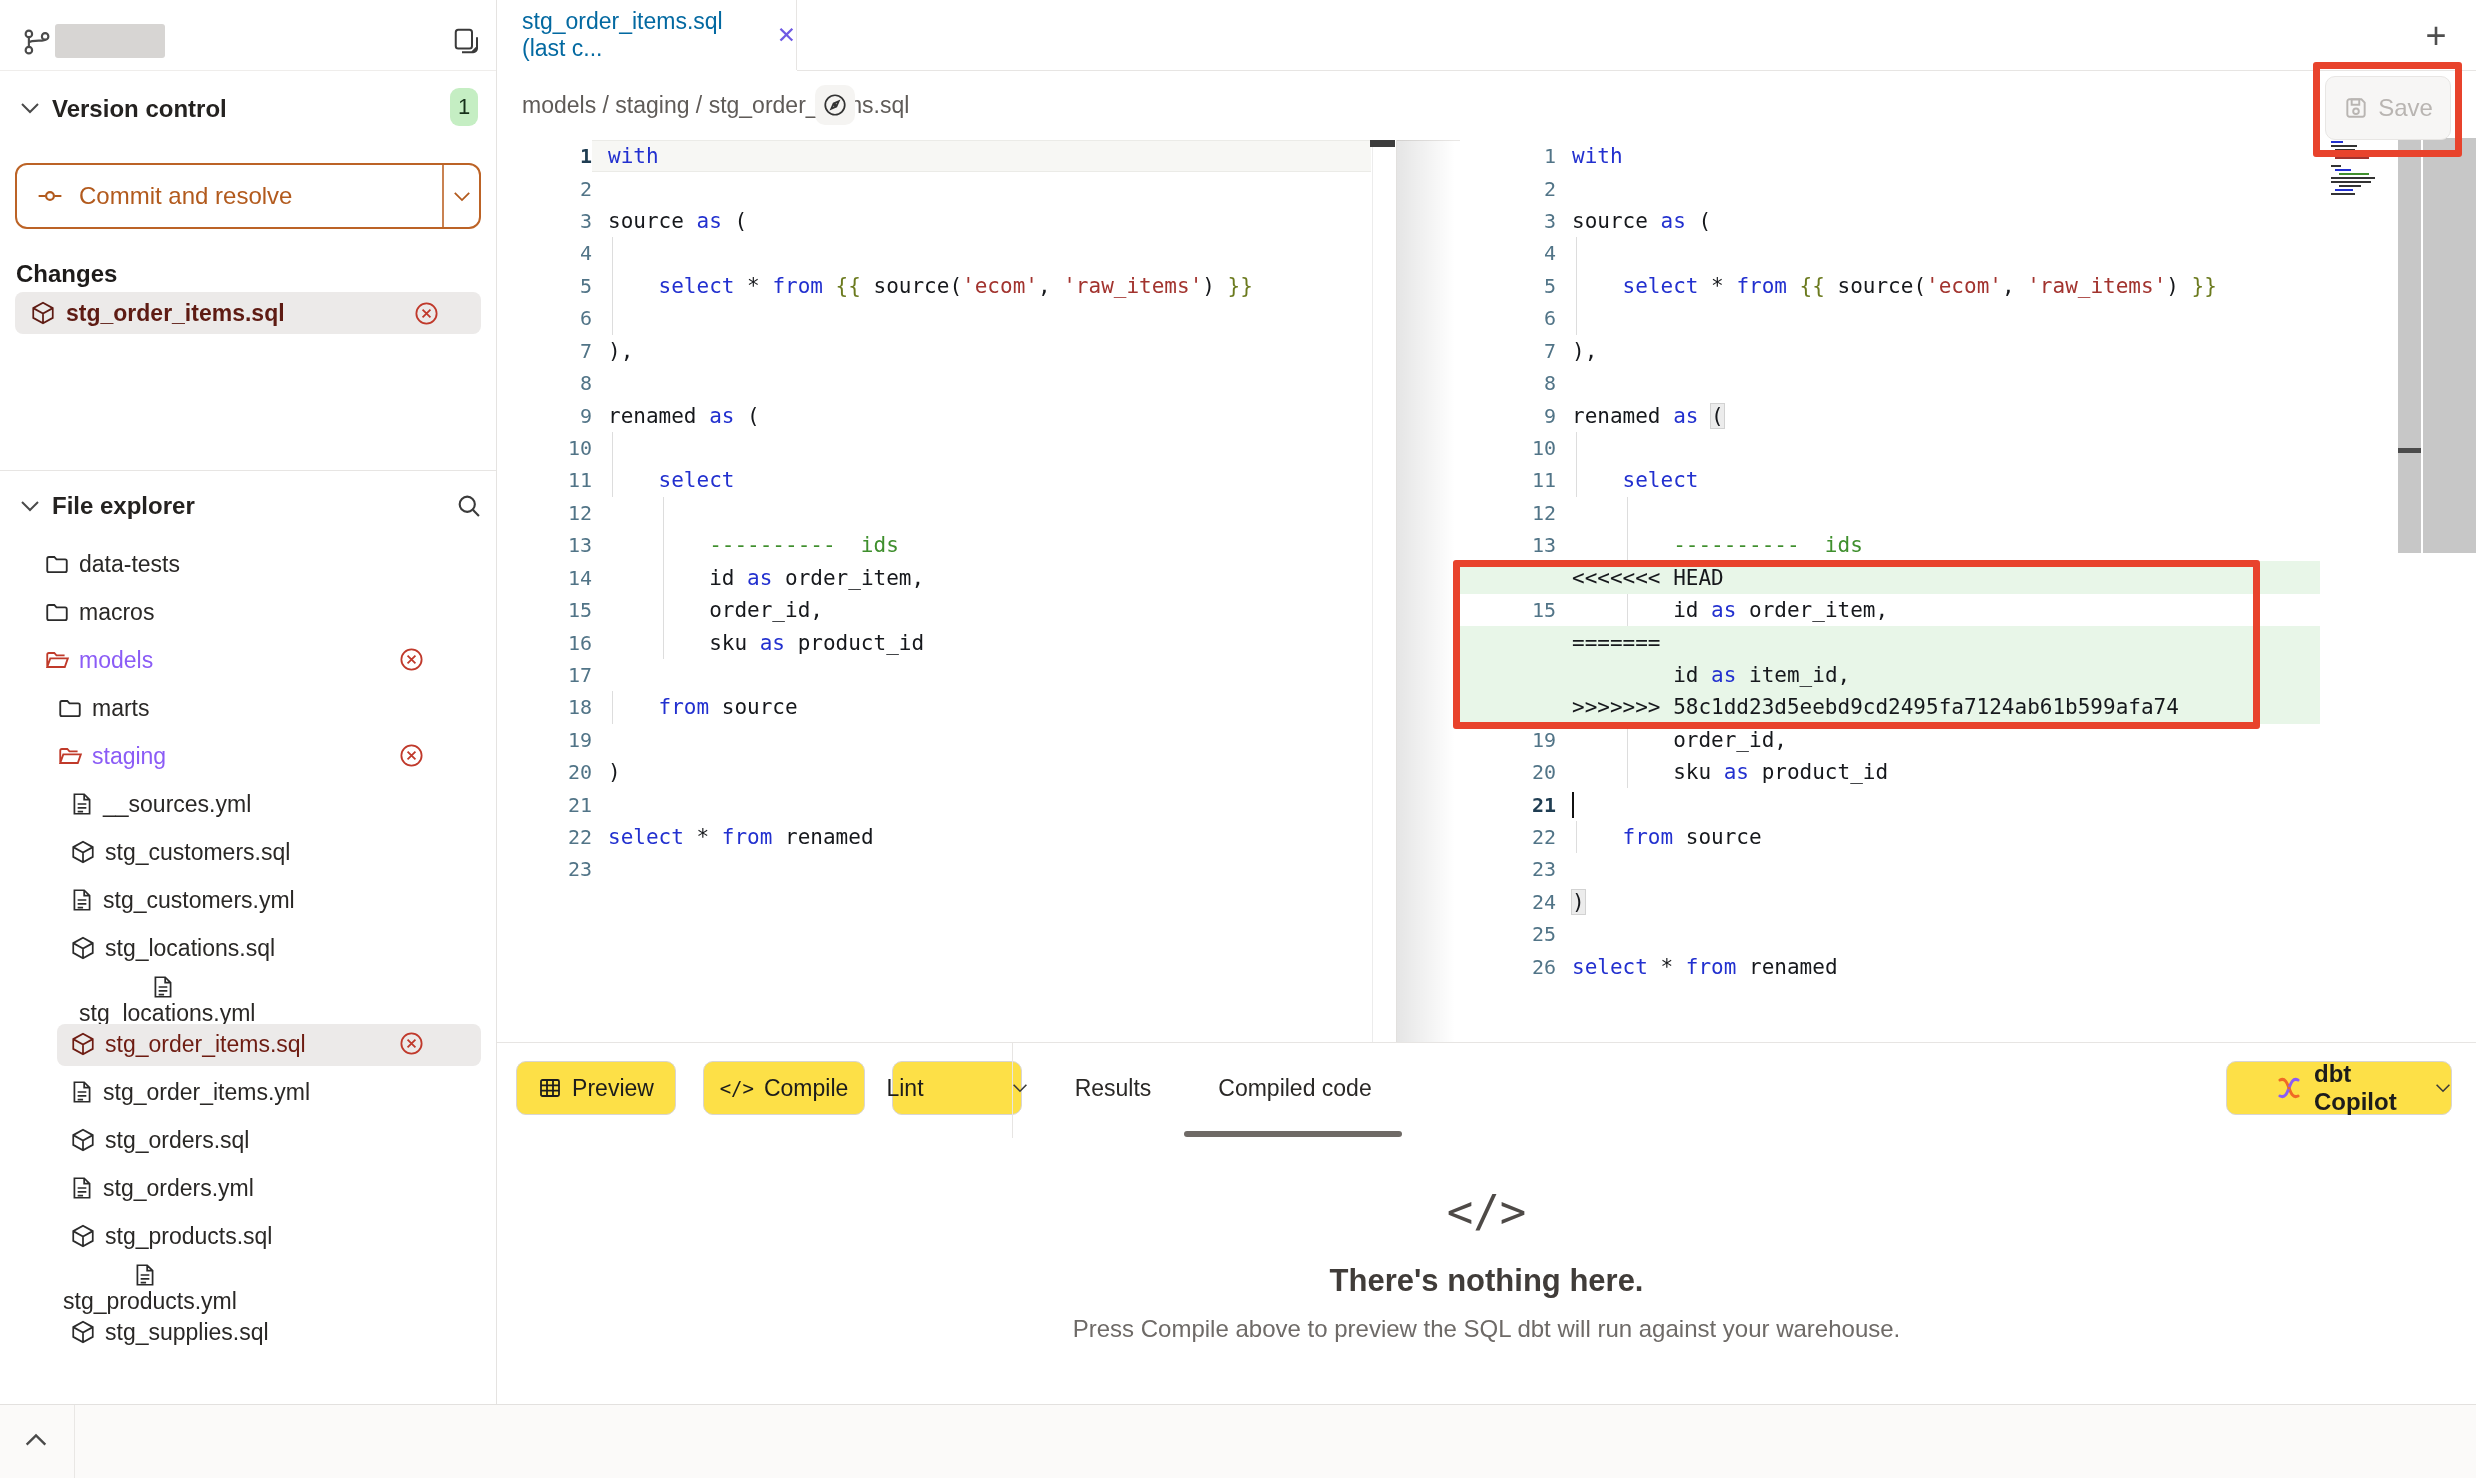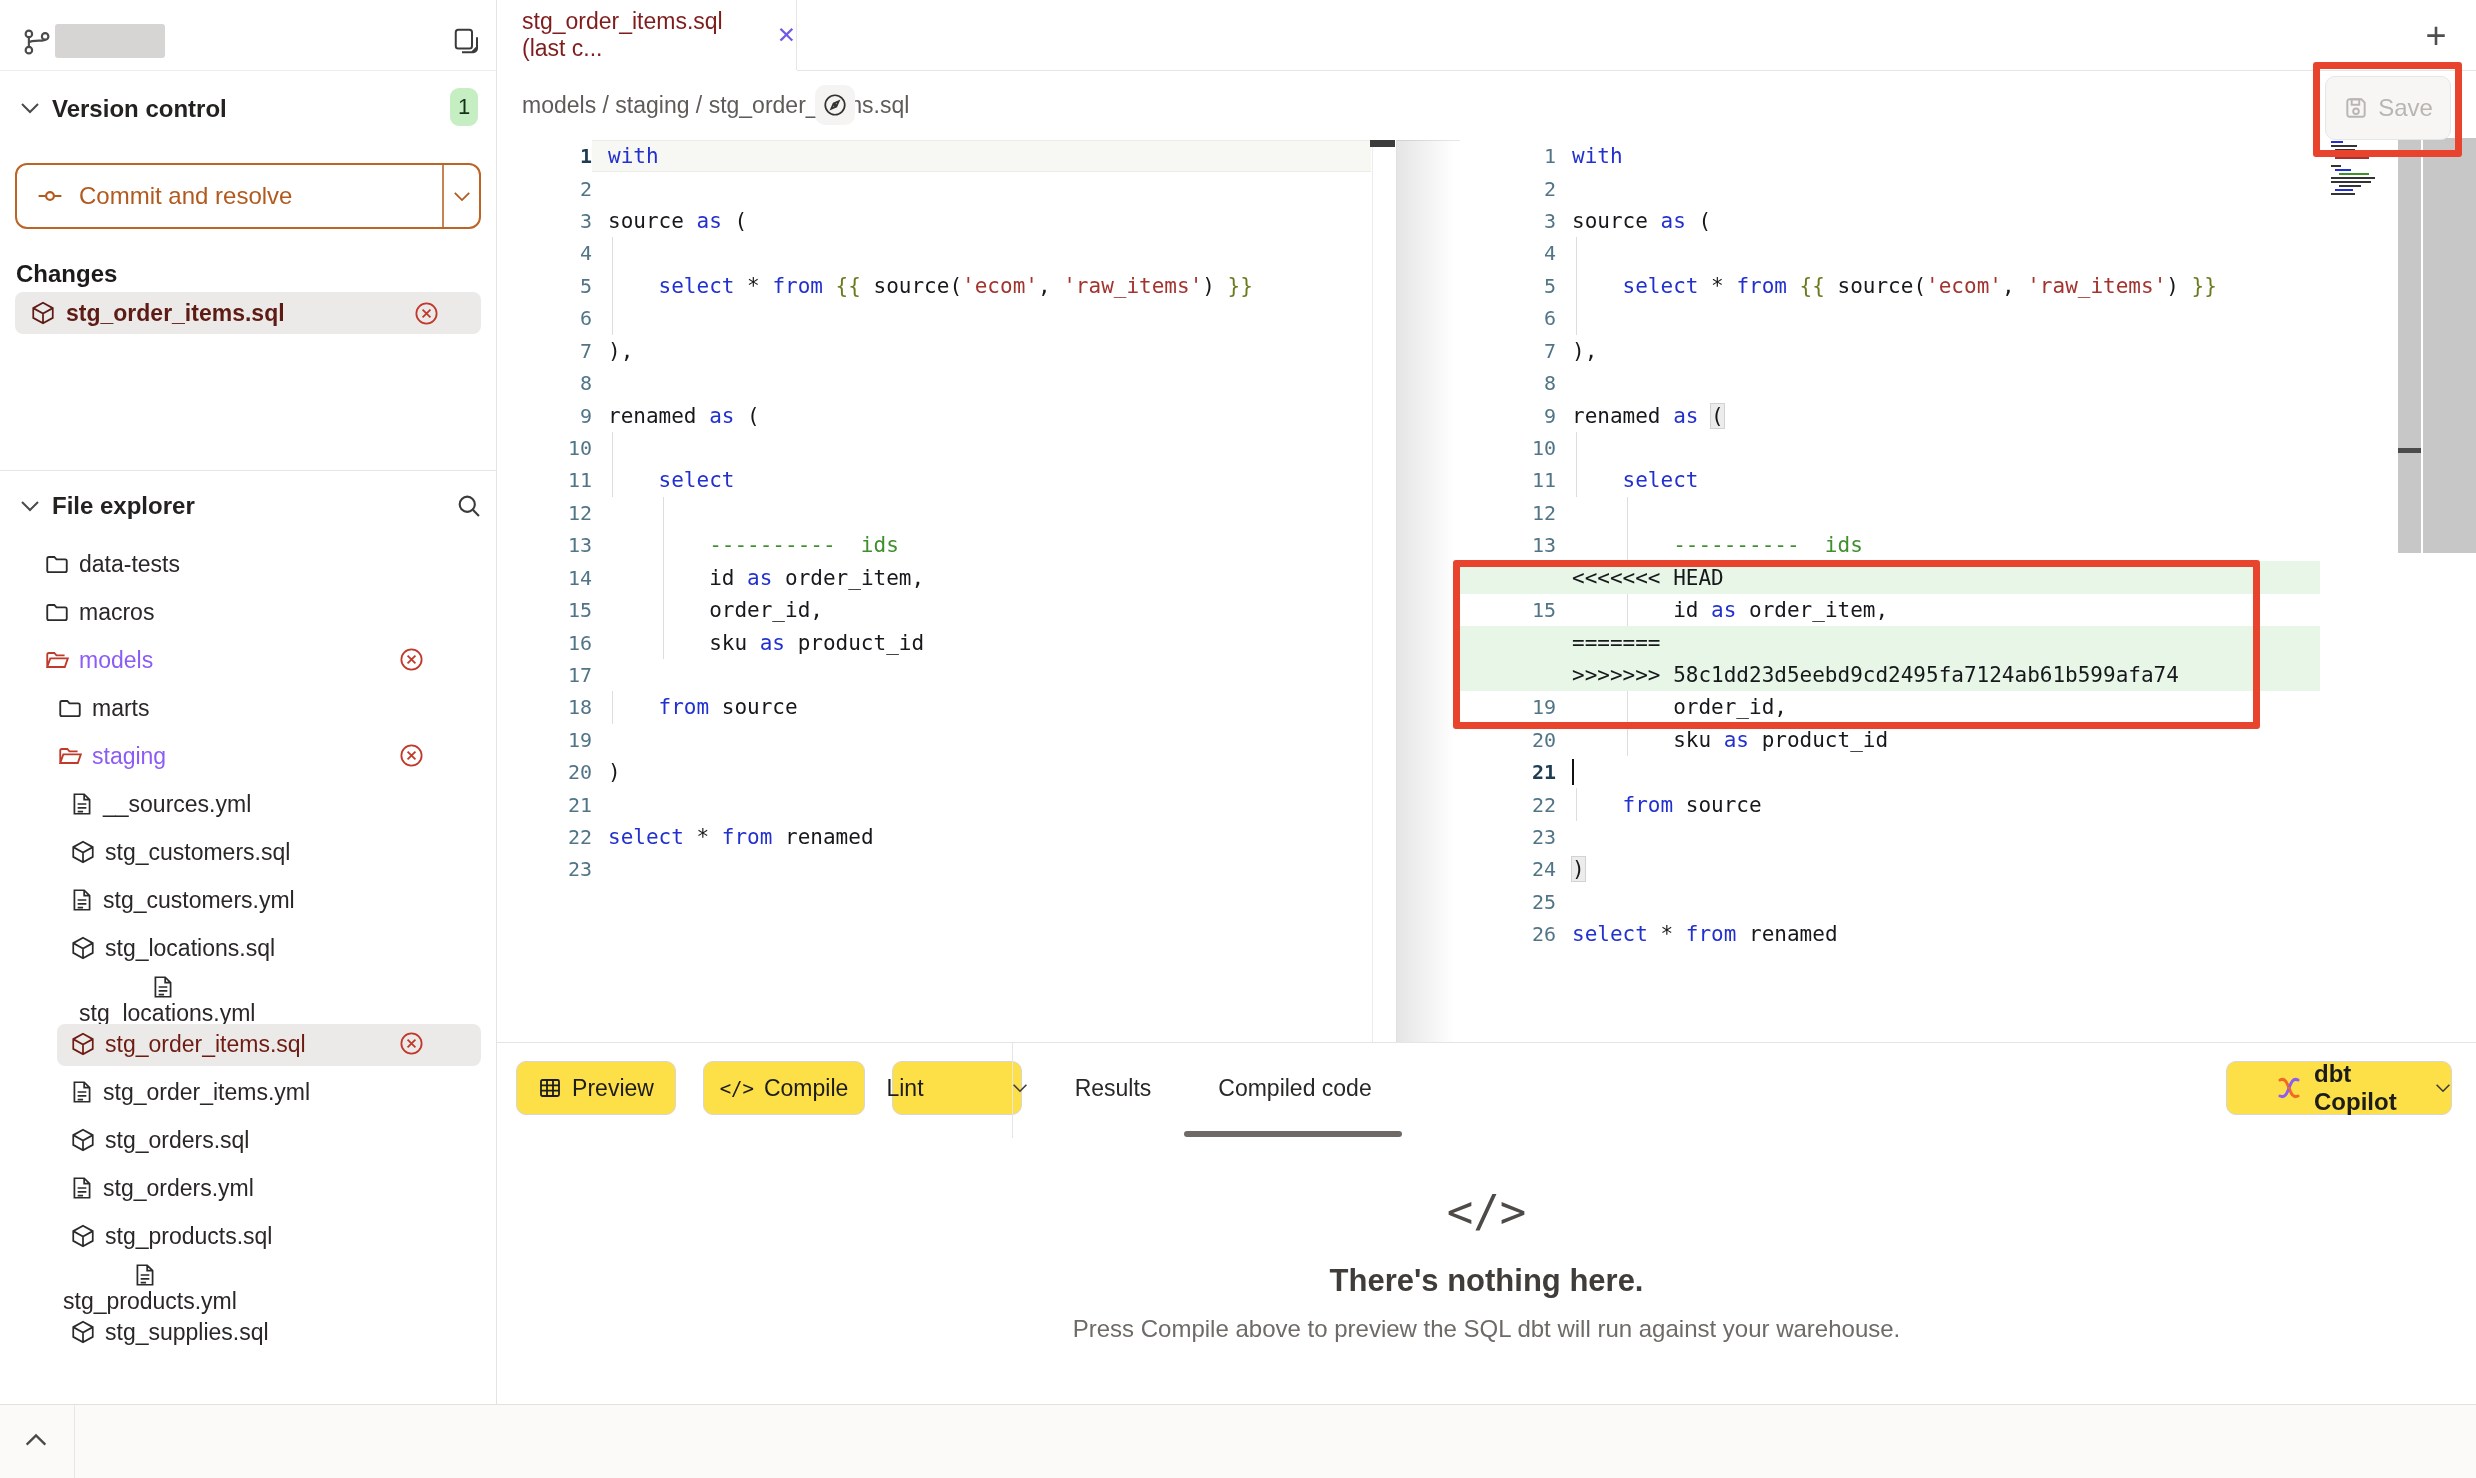--- a/index.html
+++ b/index.html
@@ -25,21 +25,21 @@
   .tree-item{position:absolute;height:44px;display:flex;align-items:center;font-size:23px;font-weight:500;color:#2a2826;}
   .tree-item .lbl{margin-left:9px;}
   .tree-item.red{color:#8b5cf6;align-items:center;}
   .tree-sel{position:absolute;background:#eceae9;border-radius:8px;}
   .tree-sel-label{color:#6e1c12 !important;}
   .cx{position:absolute;left:398px;}
 
   
   .tab{position:absolute;left:497px;top:0;width:300px;height:70px;background:#fff;border-right:1px solid #e7e5e3;
        display:flex;align-items:center;box-sizing:border-box;}
-  .tab .lbl{font-size:23px;font-weight:500;color:#7f1d1d;margin-left:25px;}
+  .tab .lbl{font-size:23px;font-weight:500;color:#0369a1;margin-left:25px;}
   .tab .x{font-size:23px;color:#6f5ae3;margin-left:12px;}
   .crumb{position:absolute;left:522px;top:70px;height:70px;display:flex;align-items:center;font-size:23px;color:#5f5b58;}
   .lineage-chip{position:absolute;left:815px;top:85px;width:40px;height:40px;border-radius:10px;background:#f5f4f2;
        display:flex;align-items:center;justify-content:center;}
   .newtab{position:absolute;left:2414px;top:14px;width:44px;height:44px;display:flex;align-items:center;
        justify-content:center;font-size:36px;font-weight:300;color:#4f4f4f;}
 
   
   .pane{position:absolute;top:140px;height:902px;background:#fff;overflow:hidden;}
   .pane.left{left:497px;width:900px;}
@@ -391,20 +391,21 @@
       <div class="crow"><span class="gut"></span><span class="num">7</span><span class="code"><span class="tk-t">),</span></span></div>
       <div class="crow"><span class="gut"></span><span class="num">8</span><span class="code"></span></div>
       <div class="crow"><span class="gut"></span><span class="num">9</span><span class="code"><span class="tk-t">renamed </span><span class="tk-k">as</span><span class="tk-t"> </span><span class="tk-b">(</span></span></div>
       <div class="crow"><span class="gut"></span><span class="num">10</span><span class="guide" style="left:116px"></span><span class="code"></span></div>
       <div class="crow"><span class="gut"></span><span class="num">11</span><span class="guide" style="left:116px"></span><span class="code"><span class="tk-t">    </span><span class="tk-k">select</span></span></div>
       <div class="crow"><span class="gut"></span><span class="num">12</span><span class="guide" style="left:166.52px"></span><span class="code"></span></div>
       <div class="crow"><span class="gut"></span><span class="num">13</span><span class="guide" style="left:166.52px"></span><span class="code"><span class="tk-t">        </span><span class="tk-c">----------  ids</span></span></div>
       <div class="crow add"><span class="gut">+</span><span class="num">14</span><span class="code"><span class="tk-t">&lt;&lt;&lt;&lt;&lt;&lt;&lt; HEAD</span></span></div>
       <div class="crow"><span class="gut"></span><span class="num">15</span><span class="guide" style="left:166.52px"></span><span class="code"><span class="tk-t">        id </span><span class="tk-k">as</span><span class="tk-t"> order_item,</span></span></div>
       <div class="crow add"><span class="gut">+</span><span class="num">16</span><span class="code"><span class="tk-t">=======</span></span></div>
+      <div class="crow add"><span class="gut">+</span><span class="num">17</span><span class="code"><span class="tk-t">        id </span><span class="tk-k">as</span><span class="tk-t"> item_id,</span></span></div>
       <div class="crow add"><span class="gut">+</span><span class="num">18</span><span class="code"><span class="tk-t">&gt;&gt;&gt;&gt;&gt;&gt;&gt; 58c1dd23d5eebd9cd2495fa7124ab61b599afa74</span></span></div>
       <div class="crow"><span class="gut"></span><span class="num">19</span><span class="guide" style="left:166.52px"></span><span class="code"><span class="tk-t">        order_id,</span></span></div>
       <div class="crow"><span class="gut"></span><span class="num">20</span><span class="guide" style="left:166.52px"></span><span class="code"><span class="tk-t">        sku </span><span class="tk-k">as</span><span class="tk-t"> product_id</span></span></div>
       <div class="crow actv"><span class="gut"></span><span class="num">21</span><span class="code"></span><span class="caret" style="left:112px"></span></div>
       <div class="crow"><span class="gut"></span><span class="num">22</span><span class="guide" style="left:116px"></span><span class="code"><span class="tk-t">    </span><span class="tk-k">from</span><span class="tk-t"> source</span></span></div>
       <div class="crow"><span class="gut"></span><span class="num">23</span><span class="code"></span></div>
       <div class="crow"><span class="gut"></span><span class="num">24</span><span class="code"><span class="tk-b">)</span></span></div>
       <div class="crow"><span class="gut"></span><span class="num">25</span><span class="code"></span></div>
       <div class="crow"><span class="gut"></span><span class="num">26</span><span class="code"><span class="tk-k">select</span><span class="tk-t"> * </span><span class="tk-k">from</span><span class="tk-t"> renamed</span></span></div>
     </div>

